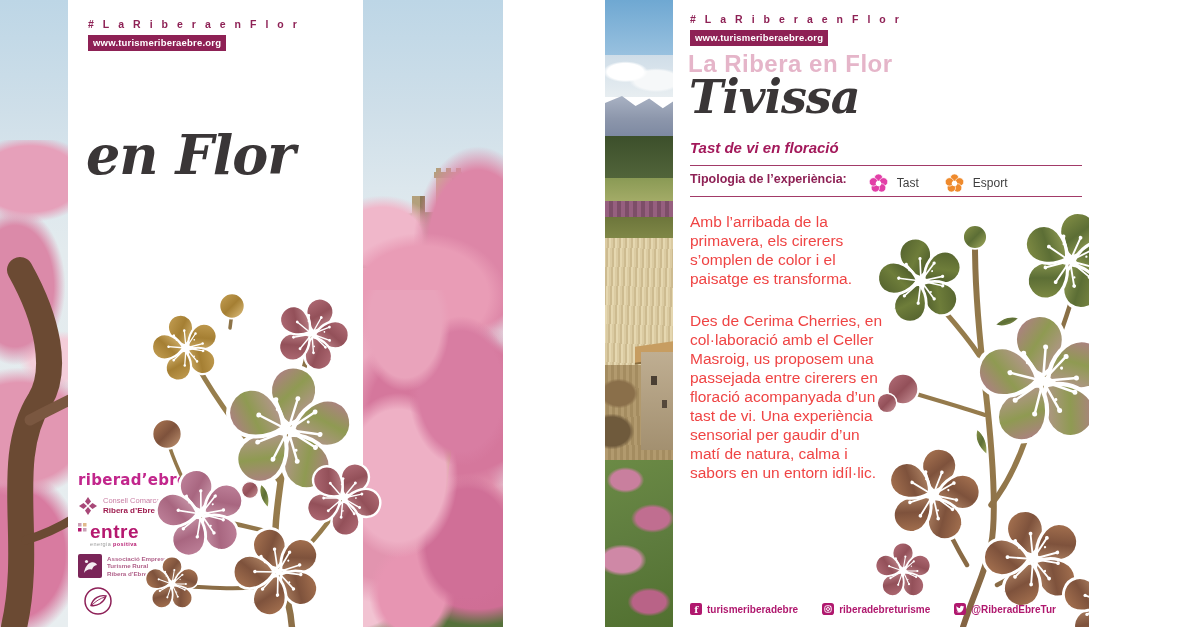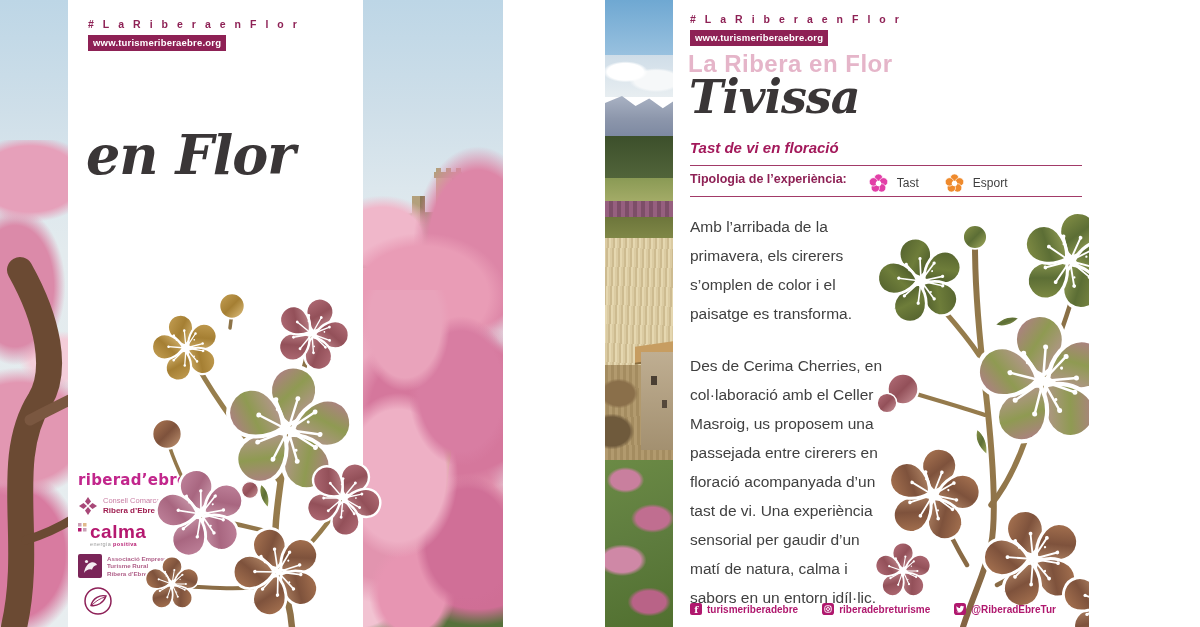--- a/index.html
+++ b/index.html
@@ -109,21 +109,21 @@
       font-style:italic;font-weight:bold;font-size:46px;color:#3a3637;letter-spacing:-1px;}
   .subtitle{left:85px;top:139px;font-size:15px;font-weight:bold;font-style:italic;color:#a3195b;}
   .rule{left:85px;width:392px;height:0;border-top:1.6px solid #a23a68;}
   .rule1{top:165px;} .rule2{top:196px;}
   .typology{left:85px;top:172px;width:392px;height:22px;display:flex;}
   .typ-label{font-size:12.5px;font-weight:bold;color:#8e2155;margin-right:22px;}
   .tag{display:flex;align-items:center;gap:9px;margin-right:26px;}
   .tag-flower{width:19px;height:19px;}
   .tag-label{font-size:12px;color:#3f3f3f;}
   .bodycopy{left:85px;top:212px;width:200px;}
-  .bodycopy p{margin:0 0 23px;font-size:15.5px;line-height:29px;color:#404040;}
+  .bodycopy p{margin:0 0 23px;font-size:15.5px;line-height:19px;color:#ef4444;}
   .collage-right{left:262px;top:205px;width:333px;height:422px;}
   .social{left:85px;top:603px;display:flex;align-items:center;gap:24px;z-index:5;}
   .soc-item{display:flex;align-items:center;gap:5px;}
   .soc{width:12px;height:12px;}
   .socbg{fill:#b0186e;}
   .soc-handle{font-size:10px;color:#b0186e;font-weight:bold;}
   .defs-hidden{position:absolute;width:0;height:0;overflow:hidden;}
 </style>
 </head>
 <body>
@@ -253,21 +253,21 @@
         </div>
 
         <div class="anav-wrap">
           <svg width="9" height="9" viewBox="0 0 9 9">
             <rect width="3.5" height="3.5" fill="#c9a0b6"></rect>
               <rect x="5" width="3.5" height="3.5" fill="#e0b98a"></rect>
             <rect y="5" width="3.5" height="3.5" fill="#b5186f"></rect>
               <rect x="5" y="5" width="3.5" height="3.5" fill="#c9a0b6"></rect>
           </svg>
           <div>
-            <div class="anav-word">calma</div>
+            <div class="anav-word">entre</div>
             <div class="anav-sub"><span class="l1">energia</span> <span class="l2">positiva</span></div>
           </div>
         </div>
 
         <div class="logo-row">
           <svg width="24" height="24" viewBox="0 0 24 24">
             <rect width="24" height="24" rx="2" fill="#7a2558"></rect>
             <path d="M6,19 C7,13 9.5,9.5 13,8.5 C15.5,7.8 18,8.6 19,11 C16.5,11.4 14.5,13.3 14,15.8 C11.5,14.6 8.3,16 6,19 Z" fill="#fff" opacity=".92"></path>
             <circle cx="8.5" cy="7.5" r="1.6" fill="#fff" opacity=".92"></circle>
           </svg>

